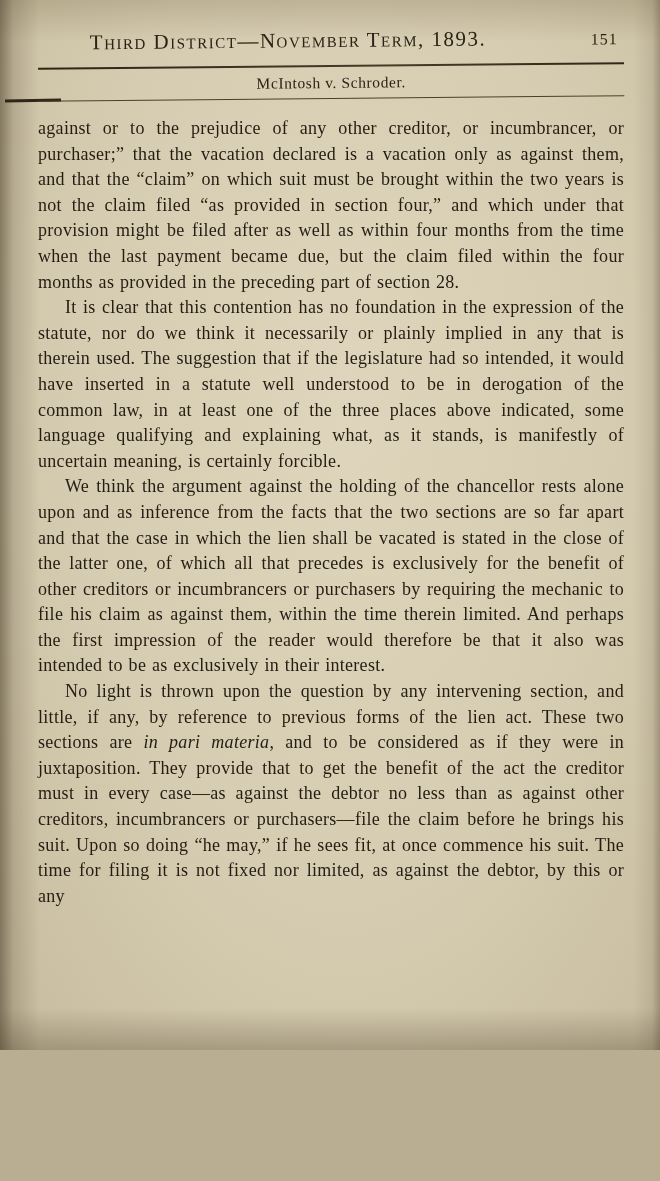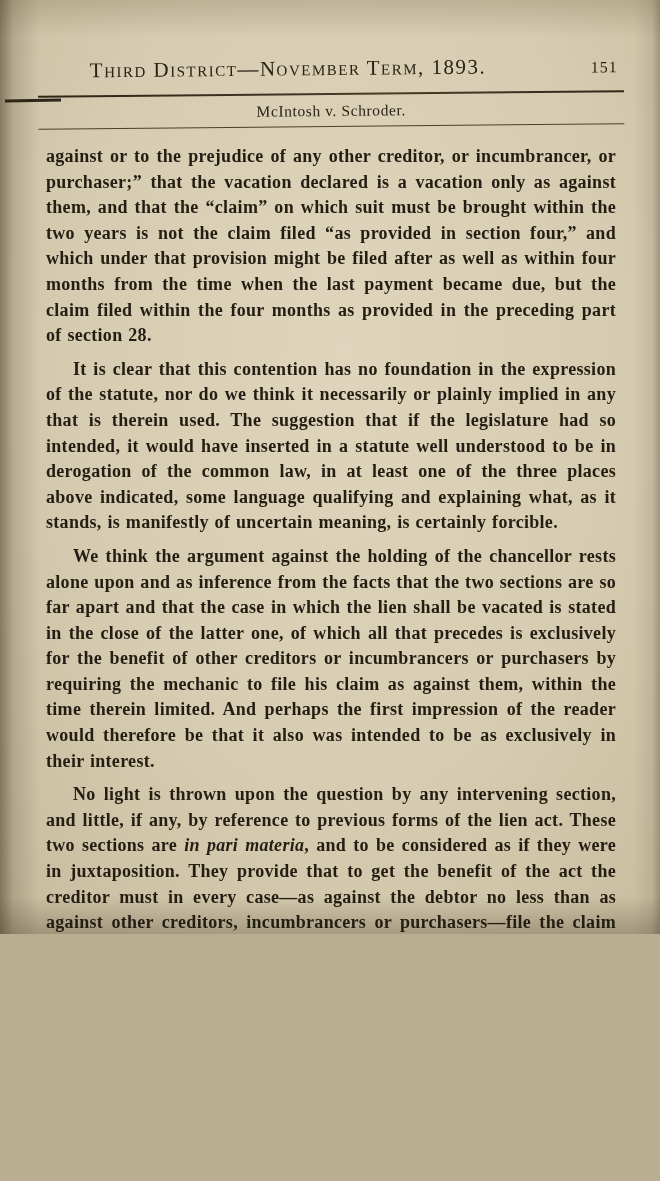--- a/index.html
+++ b/index.html
@@ -9,23 +9,23 @@
   }
   body {
     width: 660px;
     height: 1181px;
     overflow: hidden;
     font-family: "Liberation Serif", "DejaVu Serif", serif;
   }
   .page {
     position: relative;
     width: 660px;
-    height: 934px;
+    height: 1050px;
     box-sizing: border-box;
-    padding: 56px 36px 0 38px;
+    padding: 28px 36px 0 38px;
     color: #241d12;
     background:
       linear-gradient(90deg, rgba(58,47,28,.50) 0%, rgba(58,47,28,.18) 2%, rgba(0,0,0,0) 6%),
       linear-gradient(270deg, rgba(58,47,28,.32) 0%, rgba(58,47,28,.10) 1.2%, rgba(0,0,0,0) 4%),
       linear-gradient(0deg, rgba(58,47,28,.28) 0%, rgba(0,0,0,0) 4%),
       linear-gradient(180deg, rgba(96,80,48,.22) 0%, rgba(0,0,0,0) 4%),
       radial-gradient(ellipse at 52% 38%, #ded5bc 0%, #d6ccb1 55%, #c6bb9d 100%);
     overflow: hidden;
   }
   
@@ -81,23 +81,22 @@
   .body-text {
     margin-top: 17px;
     font-size: 18px;
     line-height: 25.6px;
     letter-spacing: 0.3px;
     word-spacing: 1px;
     text-align: justify;
     color: #241d12;
   }
   .para {
-    margin: 8px;
+    margin: 0;
     text-indent: 0;
-    font-weight: bold;
   }
   .para.indent {
     text-indent: 27px;
   }
   .para i {
     font-style: italic;
   }
 </style>
 </head>
 <body>

